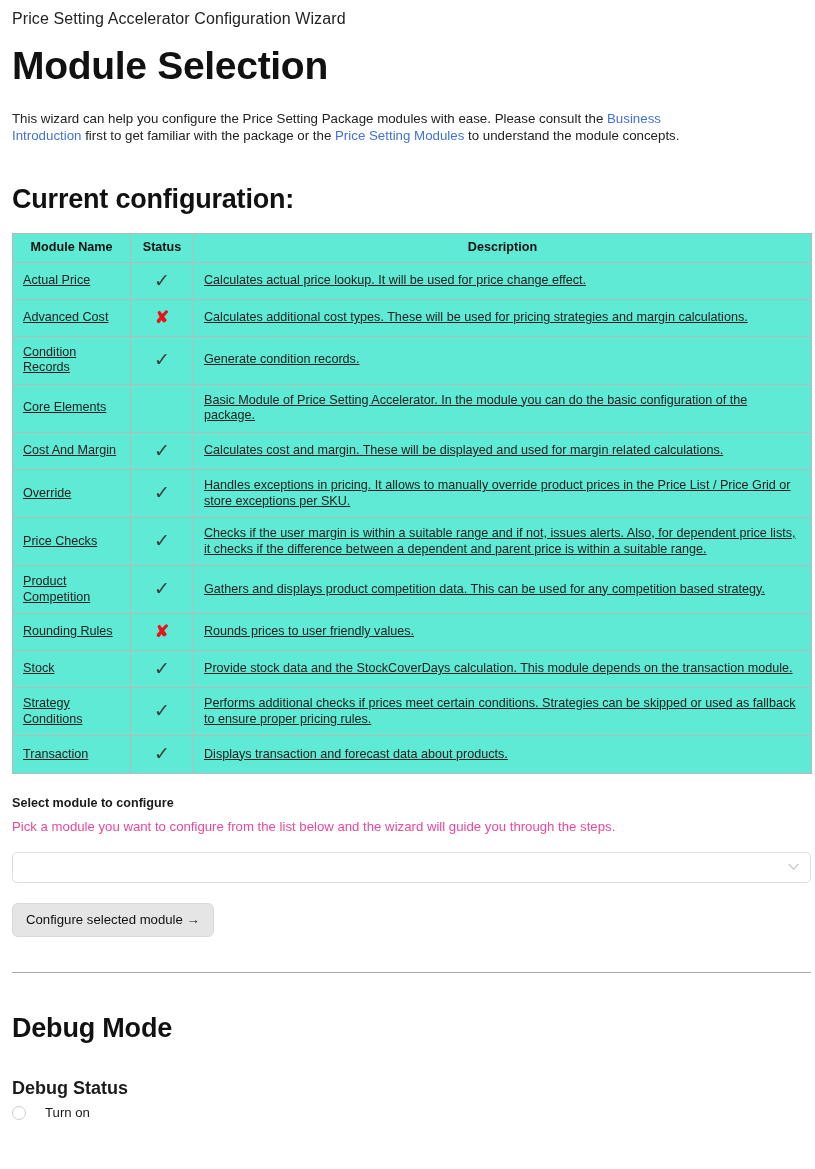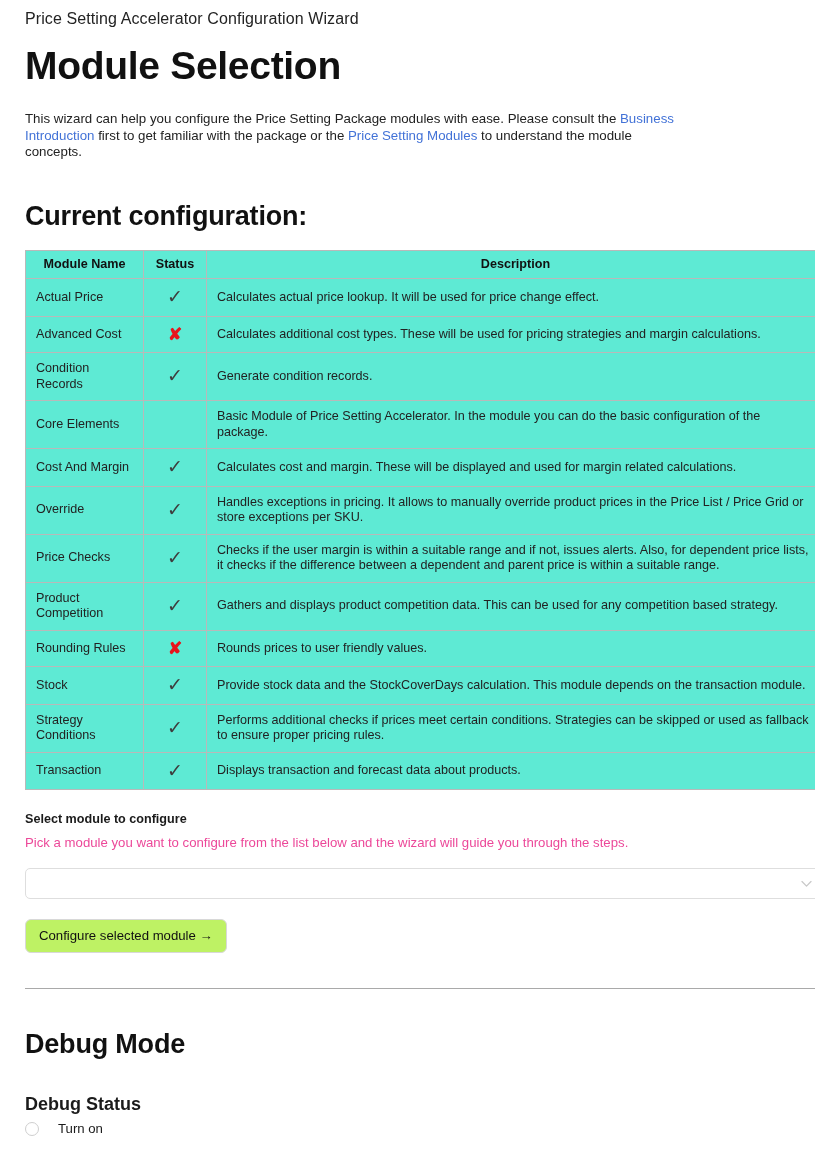--- a/index.html
+++ b/index.html
@@ -9,21 +9,21 @@
     background: #ffffff;
   }
   body {
     width: 815px;
     height: 1169px;
     font-family: "Liberation Sans", sans-serif;
     color: #1a1a1a;
     overflow: hidden;
   }
   .page {
-    padding: 0 25px;
+    padding: 0 12px;
     width: 700px;
   }
 
   
   .app-title {
     font-size: 16px;
     line-height: 20px;
     font-weight: 400;
     color: #232323;
     padding-top: 9px;
@@ -75,20 +75,21 @@
   table.config-table th {
     font-weight: 700;
     text-align: center;
     padding: 6px 4px;
     color: #111;
     height: 27px;
   }
   table.config-table td {
     padding: 8px 10px;
     color: #222;
+    text-decoration: underline;
   }
   col.c-name { width: 118px; }
   col.c-status { width: 63px; }
   col.c-desc { width: 618px; }
   td.name-cell { padding-left: 11px; }
   td.status-cell {
     text-align: center;
     padding: 6px 4px;
     font-size: 18px;
     line-height: 20px;
@@ -148,21 +149,21 @@
     top: 50%;
     transform: translateY(-50%);
     pointer-events: none;
     line-height: 0;
   }
   .btn-configure {
     margin-top: 20px;
     display: inline-block;
     border: 1px solid #d8d8d8;
     border-radius: 6px;
-    background: #bef264;
+    background: #e5e5e5;
     font-family: "Liberation Sans", sans-serif;
     font-size: 13.2px;
     color: #111;
     padding: 8px 13px 9px 13px;
     cursor: pointer;
     line-height: 15px;
   }
 
   hr.divider {
     border: none;

